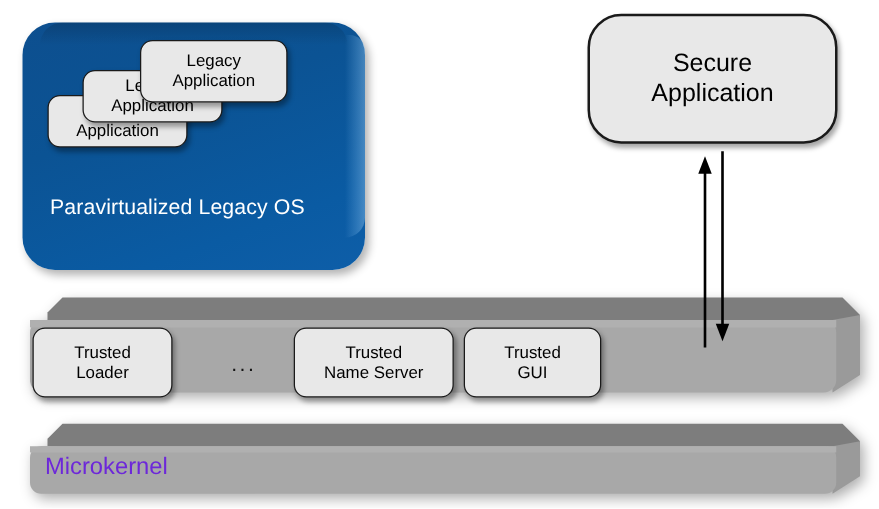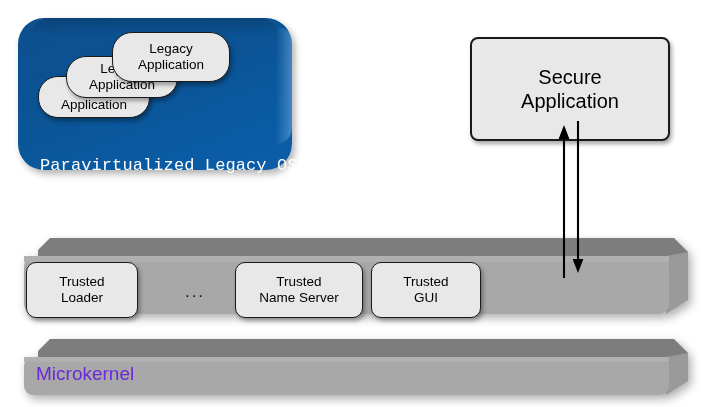--- a/index.html
+++ b/index.html
@@ -18,25 +18,24 @@
     background: #ffffff;
     overflow: hidden;
   }
 
   
   .legacy-os {
     position: absolute;
     left: 18px;
     top: 18px;
     width: 274px;
-    height: 152px;
+    height: 198px;
     border-radius: 26px;
     background: linear-gradient(160deg, #0d4f8f 0%, #0b5394 38%, #0a5ba3 78%, #0e5ea8 100%);
     box-shadow: 3px 4px 7px rgba(0,0,0,0.30);
-    font-family: Liberation Mono, monospace;
   }
   
   .legacy-os .bevel-right {
     position: absolute;
     right: 0px;
     top: 10px;
     bottom: 26px;
     width: 16px;
     border-top-right-radius: 20px;
     border-bottom-right-radius: 26px;
@@ -79,33 +78,33 @@
     line-height: 1.18;
     font-size: 13.5px;
     box-shadow: 2px 3px 4px rgba(0,0,0,0.35);
   }
 
   
   .app-card {
     width: 112px;
     height: 42px;
     font-size: 13.5px;
-    border-radius: 20px;
+    border-radius: 10px;
   }
   .app-card.back   { left: 38px;  top: 76px;  z-index: 3; }
   .app-card.middle { left: 66px;  top: 56px;  z-index: 4; }
   .app-card.front  { left: 112px; top: 32px;  width: 118px; height: 50px; z-index: 5; }
 
   
   .secure-app {
     left: 470px;
-    top: 37px;
+    top: 11px;
     width: 200px;
     height: 104px;
-    border-radius: 8px;
+    border-radius: 27px;
     font-size: 20px;
     line-height: 1.22;
     border-width: 2px;
   }
 
   
   .arrows {
     position: absolute;
     left: 548px;
     top: 120px;

